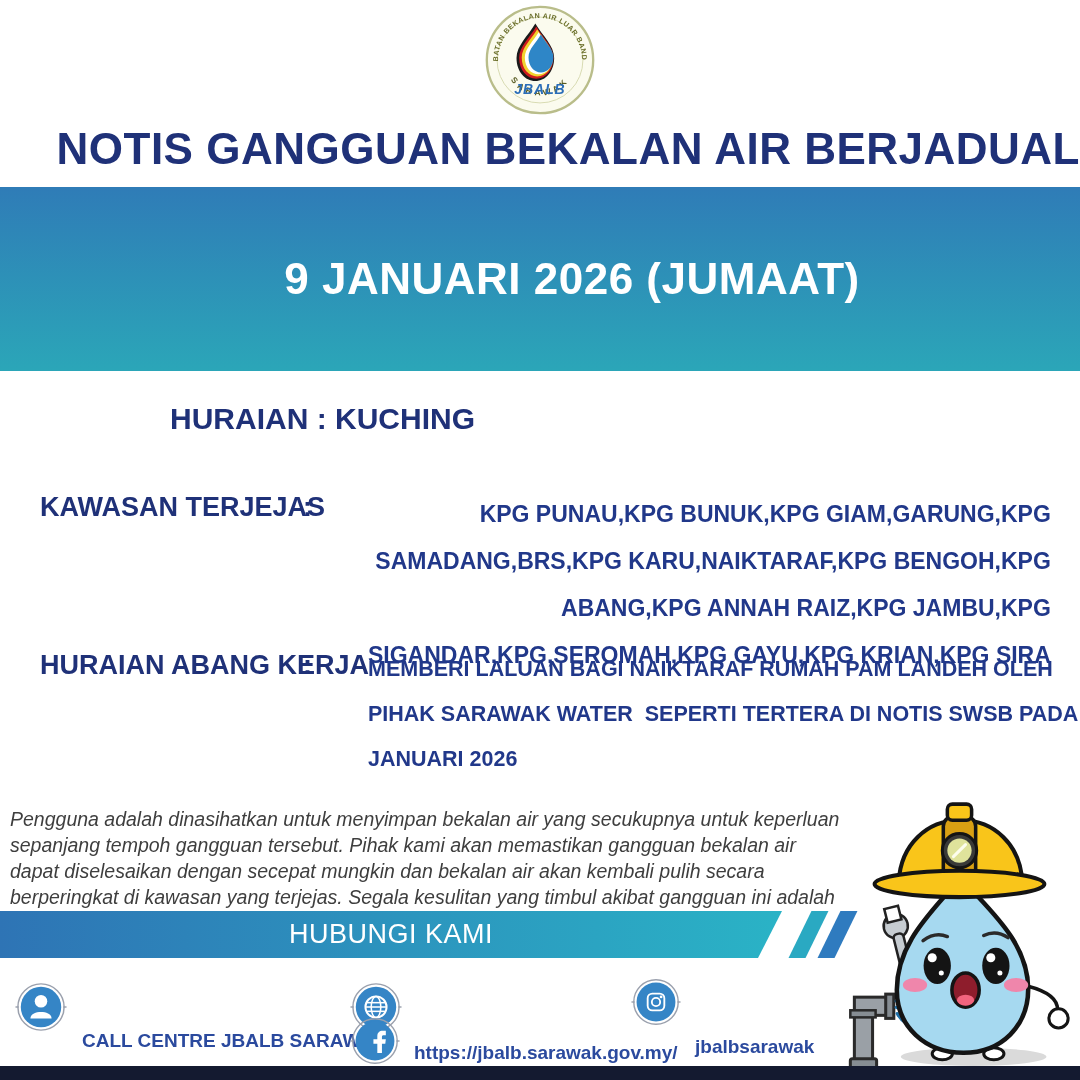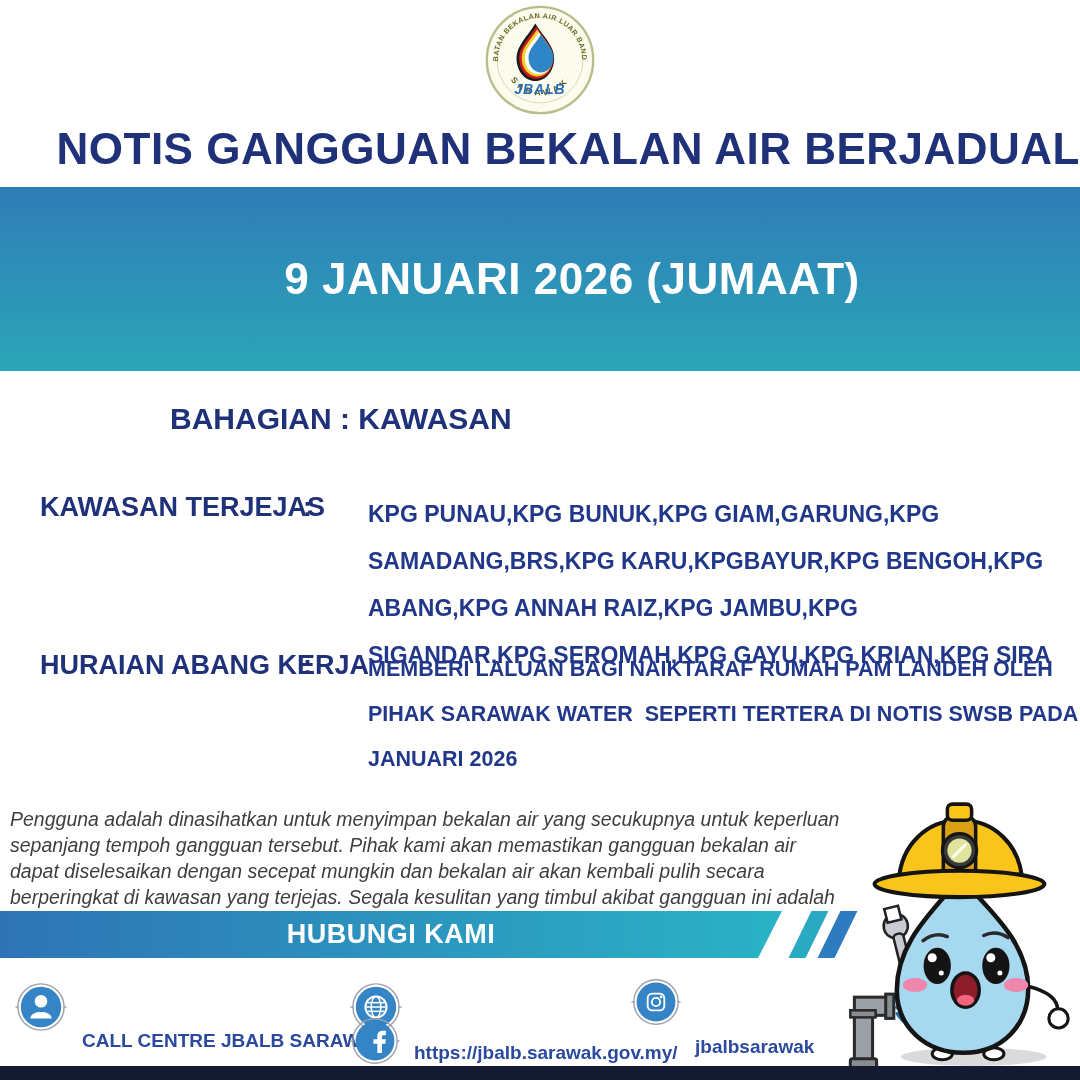--- a/index.html
+++ b/index.html
@@ -23,36 +23,36 @@
   .banner div{color:#fff;font-size:44px;font-weight:bold;white-space:pre;letter-spacing:.5px;}
   
   .region-row{position:absolute;top:402px;left:0;width:100%;height:40px;color:var(--navy,#1f3178);font-weight:bold;font-size:30px;}
   .region-bahagian{position:absolute;left:170px;top:0;white-space:pre;}
   .region-daerah{position:absolute;left:578px;top:0;white-space:pre;}
   
   .info-label{position:absolute;left:40px;color:var(--navy,#1f3178);font-weight:bold;font-size:27px;white-space:pre;}
   .info-colon{position:absolute;left:303px;color:var(--navy,#1f3178);font-weight:bold;font-size:27px;}
   .info-lines{position:absolute;left:368px;color:var(--value-navy,#21388a);font-weight:bold;}
   .affected-lines{top:494px;font-size:23px;}
-  .affected-lines div{height:47px;line-height:40px;white-space:pre;}
+  .affected-lines div{height:47px;line-height:40px;white-space:pre;text-align:right;}
   .work-lines{top:650px;font-size:21.5px;}
   .work-lines div{height:45px;line-height:38px;white-space:pre;}
   
   .advisory{
     position:absolute;left:10px;top:806px;width:840px;
     font-style:italic;font-size:19.5px;line-height:26px;color:#3e3e3e;
   }
   
   .contact-bar{
     position:absolute;top:911px;left:0;width:782px;height:47px;
     background:linear-gradient(90deg,var(--bar-left,#2e74b5),var(--bar-right,#2ab3c6));
     clip-path:polygon(0 0,100% 0,calc(100% - 24px) 100%,0 100%);
     display:flex;align-items:center;justify-content:center;
   }
-  .contact-bar span{color:#fff;font-weight:bold;font-size:27px;letter-spacing:.5px;white-space:pre;}
+  .contact-bar span{color:#fff;font-weight:normal;font-size:27px;letter-spacing:.5px;white-space:pre;}
   .stripe{position:absolute;top:911px;width:17px;height:47px;transform:skewX(-26deg);}
   .stripe-1{left:800px;background:var(--stripe-teal,#2aa9c2);}
   .stripe-2{left:829px;background:var(--stripe-blue,#2f7bbf);}
   
   .contact-item{position:absolute;display:flex;align-items:flex-start;}
   .contact-text{color:var(--link-navy,#2b4a9e);font-weight:bold;font-size:19px;line-height:24px;white-space:pre;}
   .ci-icon{flex:0 0 auto;}
   
   .mascot{position:absolute;left:842px;top:792px;}
   
@@ -88,28 +88,28 @@
     </svg>
   </div>
 
   <div class="title">NOTIS GANGGUAN BEKALAN AIR BERJADUAL</div>
 
   <div class="banner">
     <div>9 JANUARI 2026 (JUMAAT)</div>
   </div>
 
   <div class="region-row">
-    <span class="region-bahagian">BAHAGIAN : KAWASAN</span>
+    <span class="region-bahagian">HURAIAN : KUCHING</span>
   </div>
 
   <div class="info-label" style="top:492px;">KAWASAN TERJEJAS</div>
   <div class="info-colon" style="top:492px;">:</div>
   <div class="info-lines affected-lines">
     <div>KPG PUNAU,KPG BUNUK,KPG GIAM,GARUNG,KPG</div>
-    <div>SAMADANG,BRS,KPG KARU,KPGBAYUR,KPG BENGOH,KPG</div>
+    <div>SAMADANG,BRS,KPG KARU,NAIKTARAF,KPG BENGOH,KPG</div>
     <div>ABANG,KPG ANNAH RAIZ,KPG JAMBU,KPG</div>
     <div>SIGANDAR,KPG,SEROMAH,KPG GAYU,KPG KRIAN,KPG SIRA</div>
   </div>
 
   <div class="info-label" style="top:650px;">HURAIAN ABANG KERJA</div>
   <div class="info-colon" style="top:650px;">:</div>
   <div class="info-lines work-lines">
     <div>MEMBERI LALUAN BAGI NAIKTARAF RUMAH PAM LANDEH OLEH</div>
     <div>PIHAK SARAWAK WATER  SEPERTI TERTERA DI NOTIS SWSB PADA 2</div>
     <div>JANUARI 2026</div>

